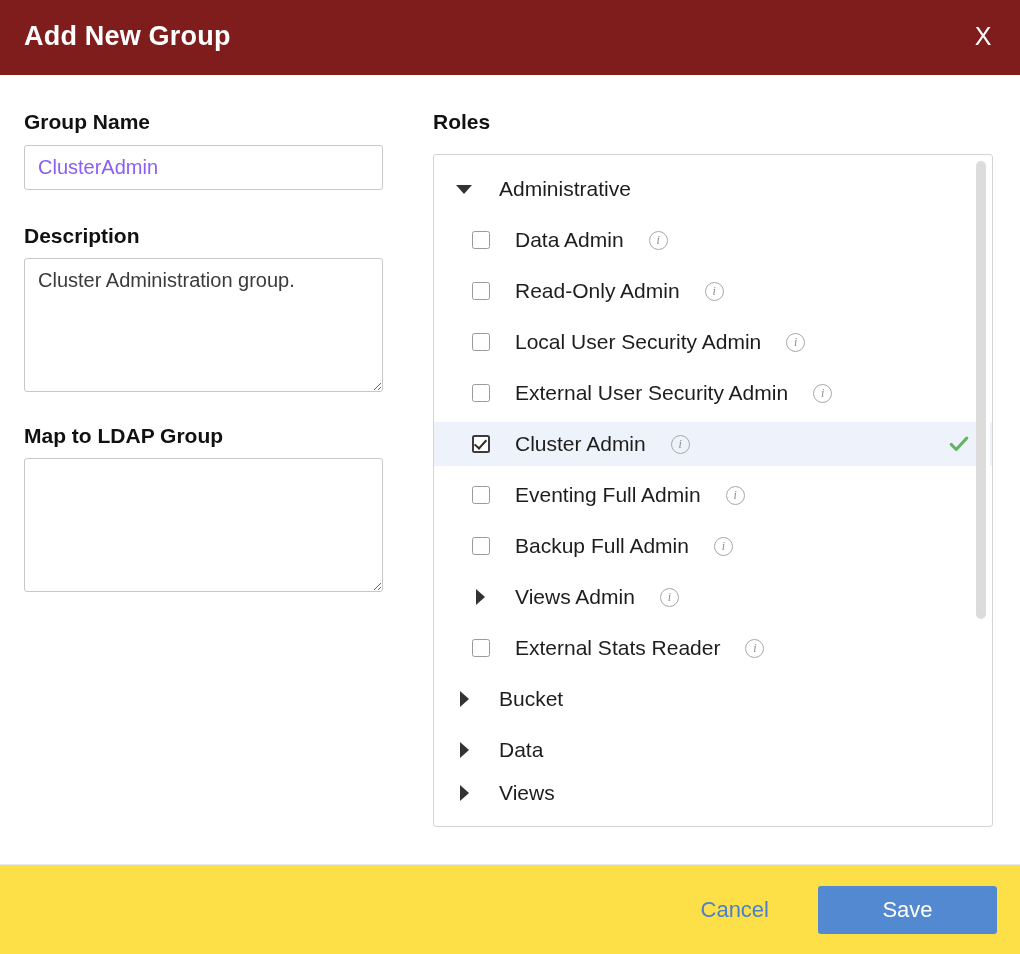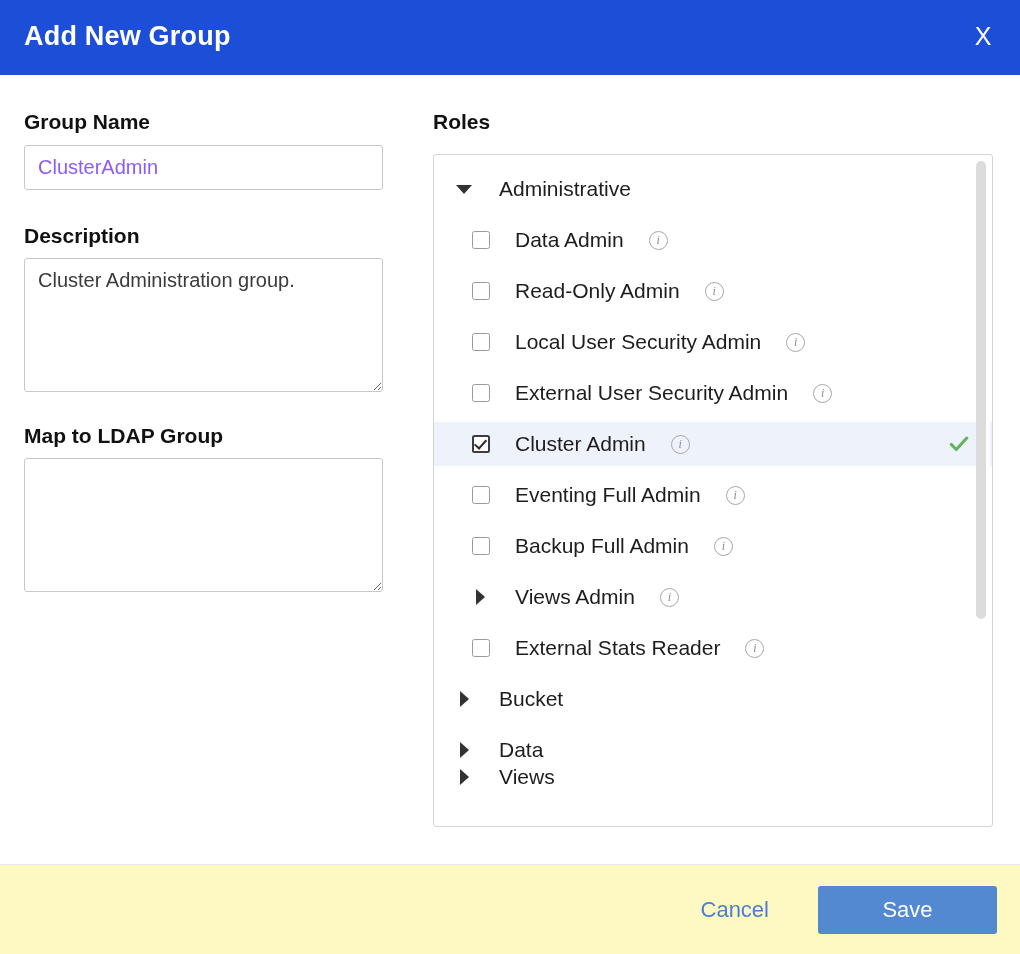--- a/index.html
+++ b/index.html
@@ -20,21 +20,21 @@
     overflow: hidden;
     box-sizing: border-box;
   }
 
   
   .titlebar {
     position: absolute;
     left: 0; top: 0;
     width: 1020px;
     height: 75px;
-    background: #1d4ed8;
+    background: #7f1d1d;
     box-sizing: border-box;
   }
   .titlebar-title {
     position: absolute;
     left: 24px;
     top: 21px;
     font-size: 27px;
     font-weight: bold;
     color: #ffffff;
     letter-spacing: 0.2px;
@@ -279,21 +279,21 @@
 
   
   .footer {
     position: absolute;
     left: 0;
     top: 864px;
     width: 1020px;
     height: 90px;
     border-top: 1px solid #e8e8e8;
     box-sizing: border-box;
-    background: #fef9c3;
+    background: #fde047;
   }
   .btn-cancel {
     position: absolute;
     right: 241px;
     top: 26px;
     font-family: "Liberation Sans", sans-serif;
     font-size: 22px;
     color: #4a7fd0;
     background: transparent;
     border: none;
@@ -397,21 +397,21 @@
               <span class="info-icon">i</span>
             </div>
             <div class="role-row ind-group" style="top: 573px;">
               <span class="tri right"></span>
               <span class="role-label">Data</span>
             </div>
             <div class="role-row ind-group" style="top: 522px;">
               <span class="tri right"></span>
               <span class="role-label">Bucket</span>
             </div>
-            <div class="role-row ind-group" style="top: 600px;">
+            <div class="role-row ind-group" style="top: 616px;">
               <span class="tri right"></span>
               <span class="role-label">Views</span>
             </div>
           </div>
         <div class="scroll-track">
           <div class="scroll-thumb"></div>
         </div>
       </div>
     </div>
 

